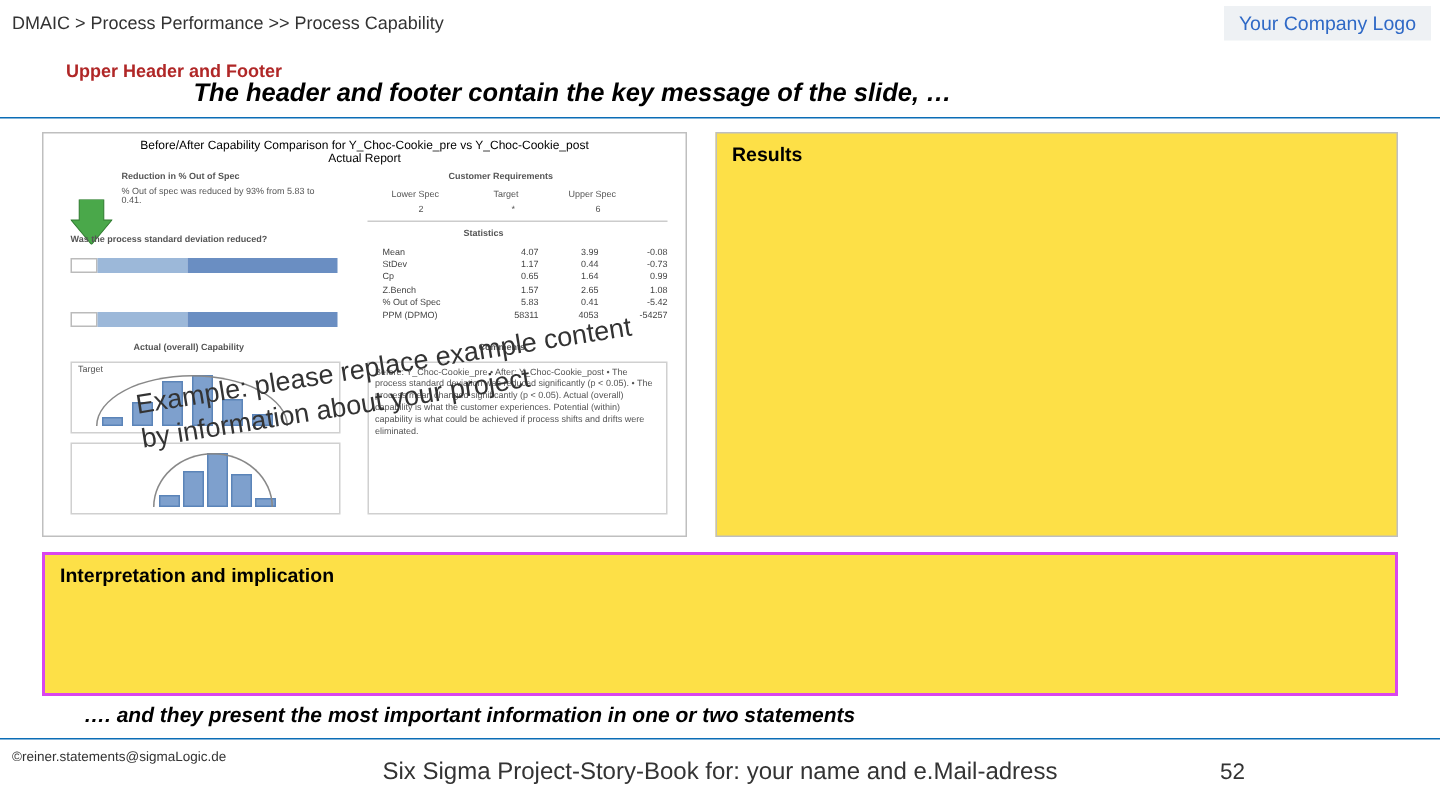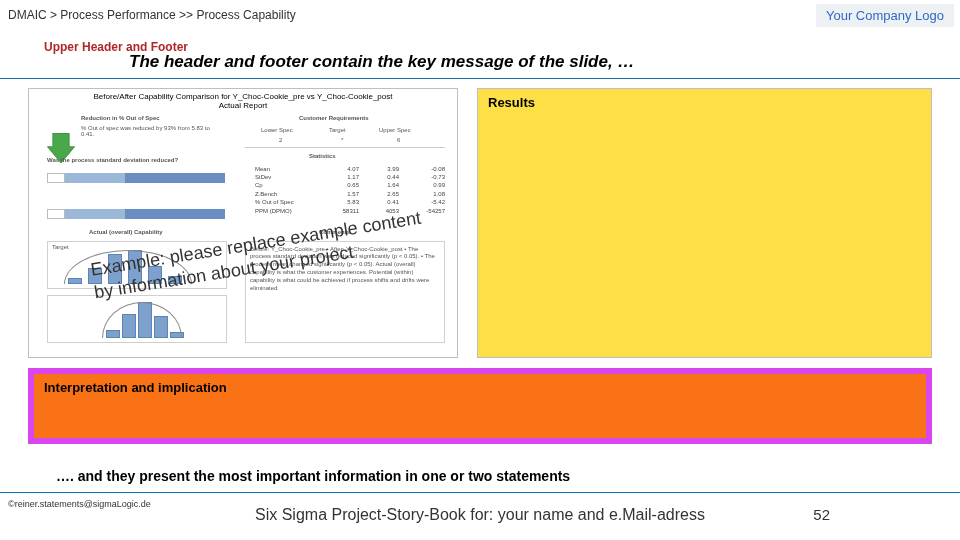--- a/index.html
+++ b/index.html
@@ -30,24 +30,24 @@
   .hist { position:absolute; }
   .hist .col { position:absolute; bottom:0; background:#7ea0cd; border:1px solid #5b84b8; width:14px; }
   .curve { position:absolute; border:1px solid #888; border-radius:50%/100% 100% 0 0; border-bottom:none; }
   .num-col { position:absolute; font-size:6px; color:#444; line-height:1.4; }
 
   .watermark { position: absolute; top: 170px; left: 60px; font-size: 18px; color: #333; transform: rotate(-9deg); transform-origin: left top; line-height: 1.25; pointer-events: none; }
 
   .results-box { position: absolute; top: 88px; left: 477px; width: 455px; height: 270px; border: 1px solid #bfbfbf; background: #fde047; }
   .box-heading { font-size: 13px; font-weight: bold; padding: 6px 10px; }
 
-  .interp-box { position: absolute; top: 368px; left: 28px; width: 904px; height: 76px; border: 6px solid #d946ef; background: #f97316; }
+  .interp-box { position: absolute; top: 368px; left: 28px; width: 904px; height: 96px; border: 2px solid #d946ef; background: #fde047; }
 
   
-  .subtitle { position: absolute; top: 468px; left: 56px; font-size: 14px; font-weight: bold; }
+  .subtitle { position: absolute; top: 468px; left: 56px; font-size: 14px; font-weight: bold; font-style: italic; }
   .hr-bottom { position: absolute; top: 492px; left: 0; right: 0; height: 0; border-top: 1px solid #0b6db6; }
   .copyright { position: absolute; top: 500px; left: 8px; font-size: 9px; color: #333; line-height: 1.1; max-width: 170px; word-break: break-all; }
   .footer-center { position: absolute; top: 506px; left: 0; width: 960px; text-align: center; font-size: 16px; color: #333; }
   .page-num { position: absolute; top: 506px; right: 130px; font-size: 15px; color: #333; }
 </style>
 </head>
 <body>
 
 <div class="slide">
 

